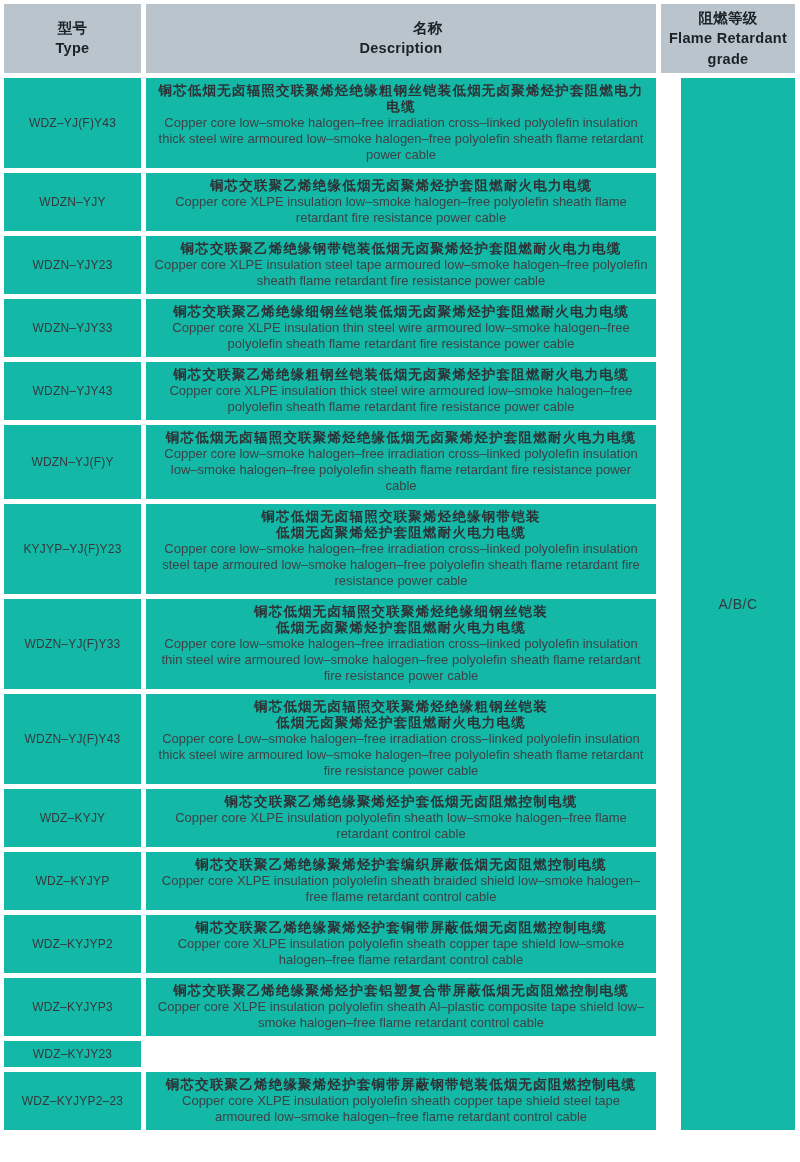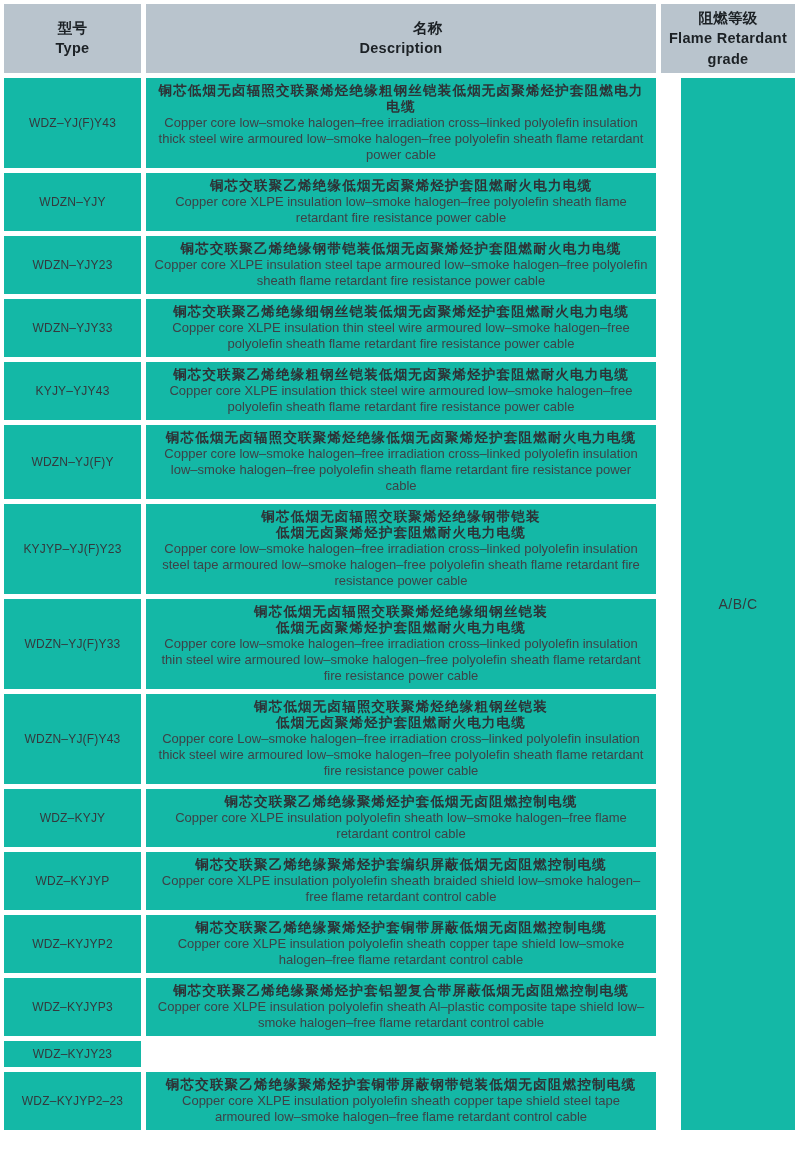--- a/index.html
+++ b/index.html
@@ -111,21 +111,21 @@
       <div class="zh-line">铜芯交联聚乙烯绝缘钢带铠装低烟无卤聚烯烃护套阻燃耐火电力电缆</div>
       <div class="en-line">Copper core XLPE insulation steel tape armoured low–smoke halogen–free polyolefin sheath flame retardant fire resistance power cable</div>
     </div>
 
     <div class="cell type-cell">WDZN–YJY33</div>
     <div class="cell desc-cell">
       <div class="zh-line">铜芯交联聚乙烯绝缘细钢丝铠装低烟无卤聚烯烃护套阻燃耐火电力电缆</div>
       <div class="en-line">Copper core XLPE insulation thin steel wire armoured low–smoke halogen–free polyolefin sheath flame retardant fire resistance power cable</div>
     </div>
 
-    <div class="cell type-cell">KYJY–YJY43</div>
+    <div class="cell type-cell">WDZN–YJY43</div>
     <div class="cell desc-cell">
       <div class="zh-line">铜芯交联聚乙烯绝缘粗钢丝铠装低烟无卤聚烯烃护套阻燃耐火电力电缆</div>
       <div class="en-line">Copper core XLPE insulation thick steel wire armoured low–smoke halogen–free polyolefin sheath flame retardant fire resistance power cable</div>
     </div>
 
     <div class="cell type-cell">WDZN–YJ(F)Y</div>
     <div class="cell desc-cell">
       <div class="zh-line">铜芯低烟无卤辐照交联聚烯烃绝缘低烟无卤聚烯烃护套阻燃耐火电力电缆</div>
       <div class="en-line">Copper core low–smoke halogen–free irradiation cross–linked polyolefin insulation low–smoke halogen–free polyolefin sheath flame retardant fire resistance power cable</div>
     </div>

